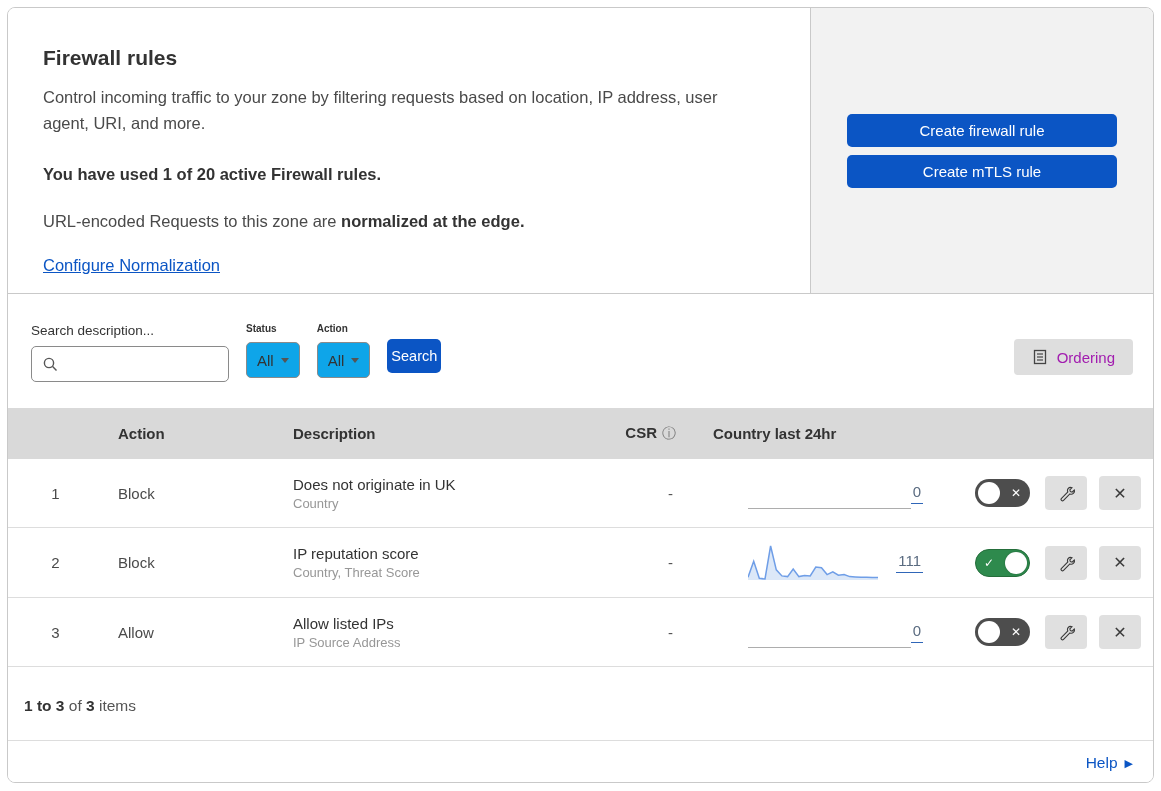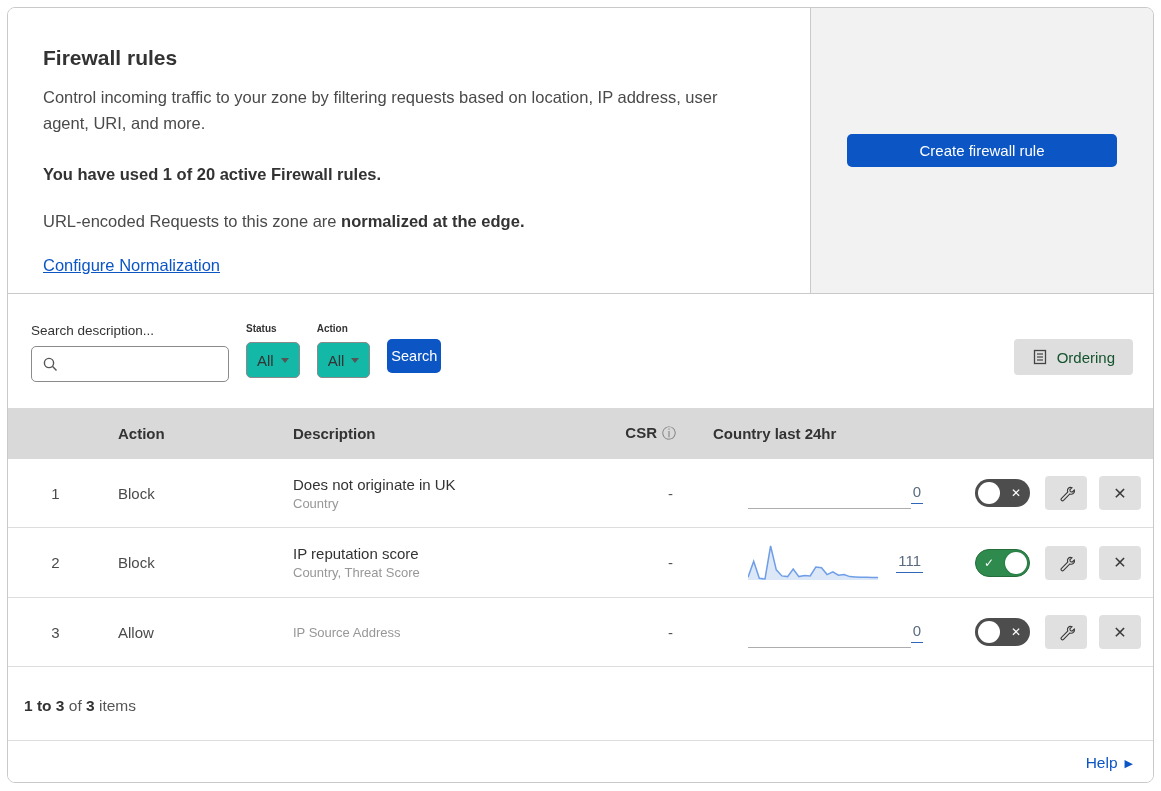--- a/index.html
+++ b/index.html
@@ -23,24 +23,24 @@
   .btn-primary { width:270px; height:33px; background:var(--accent); color:#fff; border:none; border-radius:5px; font-size:15px; font-family:inherit; cursor:pointer; }
 
   
   .filterbar { height:114px; display:flex; align-items:flex-start; padding:22px 20px 0 23px; background:#fff; }
   .field { display:flex; flex-direction:column; margin-right:17px;margin-top:7px; }
   .field-label { font-size:13.5px; color:#333; margin-bottom:8px; }
   .field-label.lg { font-size:10px;font-weight:bold; }
   .search-wrap { position:relative; width:198px; height:36px; border:1px solid #8a8a8a; border-radius:5px; background:#fff; }
   .search-wrap svg { position:absolute; left:10px; top:9px; }
   .search-wrap input { position:absolute; left:32px; top:0; width:160px; height:34px; border:none; outline:none; font-size:14px; font-family:inherit; background:transparent; }
-  .select { height:36px; display:flex; align-items:center; gap:7px; padding:0 10px; border:1px solid #8a8a8a; border-radius:5px; font-size:15px; color:#333; cursor:pointer; background:#14b8a6; }
+  .select { height:36px; display:flex; align-items:center; gap:7px; padding:0 10px; border:1px solid #8a8a8a; border-radius:5px; font-size:15px; color:#333; cursor:pointer; background:#0ea5e9; }
   .caret { width:0; height:0; border-left:4px solid transparent; border-right:4px solid transparent; border-top:5px solid #555; }
   .btn-search { margin-top:23px; height:34px; padding:0 4px; background:var(--accent); color:#fff; border:none; border-radius:5px; font-size:14.5px; font-family:inherit; cursor:pointer; }
-  .btn-ordering { margin-left:auto; margin-top:23px; height:36px; padding:0 18px; background:#dedede; color:#14532d; border:none; border-radius:4px; font-size:15px; font-family:inherit; display:flex; align-items:center; gap:9px; cursor:pointer; }
+  .btn-ordering { margin-left:auto; margin-top:23px; height:36px; padding:0 18px; background:#dedede; color:#a21caf; border:none; border-radius:4px; font-size:15px; font-family:inherit; display:flex; align-items:center; gap:9px; cursor:pointer; }
 
   
   .grid-cols { display:grid; grid-template-columns:95px 175px 320px 100px 250px 1fr; }
   .thead { height:51px; background:#d9d9d9; align-items:center; font-size:15px; font-weight:700; color:#333; }
   .thead .h-csr { text-align:right; padding-right:22px; }
   .h-csr .icon-info { font-weight:400; color:#777; font-size:14px; margin-left:5px; }
   .thead .h-pad { padding-left:15px; }
   .trow { height:69px; border-bottom:1px solid #ddd; align-items:center; background:#fff; }
   .c-num { text-align:center; font-size:15px; color:#4a4a4a; }
   .c-action { padding-left:15px; font-size:15px; color:#4a4a4a; }
@@ -82,20 +82,21 @@
   <div class="top">
     <div class="top-left">
       <div class="title">Firewall rules</div>
       <div class="desc">Control incoming traffic to your zone by filtering requests based on location, IP address, user agent, URI, and more.</div>
       <div class="usage">You have used 1 of 20 active Firewall rules.</div>
       <div class="norm"><span>URL-encoded Requests to this zone are </span><b>normalized at the edge.</b></div>
       <a class="link norm-link">Configure Normalization</a>
     </div>
     <div class="top-right">
       <button class="btn-primary">Create firewall rule</button>
+      <button class="btn-primary">Create mTLS rule</button>
     </div>
   </div>
 
   <div class="filterbar">
     <div class="field">
       <span class="field-label">Search description...</span>
       <div class="search-wrap">
         <svg width="17" height="17" viewBox="0 0 17 17">
             <circle cx="7" cy="7" r="4.6" fill="none" stroke="#555" stroke-width="1.4"></circle>
             <line x1="10.6" y1="10.6" x2="14.5" y2="14.5" stroke="#555" stroke-width="1.4"></line>
@@ -196,20 +197,21 @@
       <button class="icon-btn">
           <span>✕</span>
         </button>
     </div>
   </div>
 
   <div class="grid-cols trow">
     <div class="c-num">3</div>
     <div class="c-action">Allow</div>
     <div class="c-desc">
+      <div class="d-main">Allow listed IPs</div>
       <div class="d-sub">IP Source Address</div>
     </div>
     <div class="c-csr">-</div>
     <div class="c-activity">
       <div class="spark flat"></div>
       <a class="count">0</a>
     </div>
     <div class="c-controls">
       <div class="toggle off">
           <span class="t-knob"></span>

